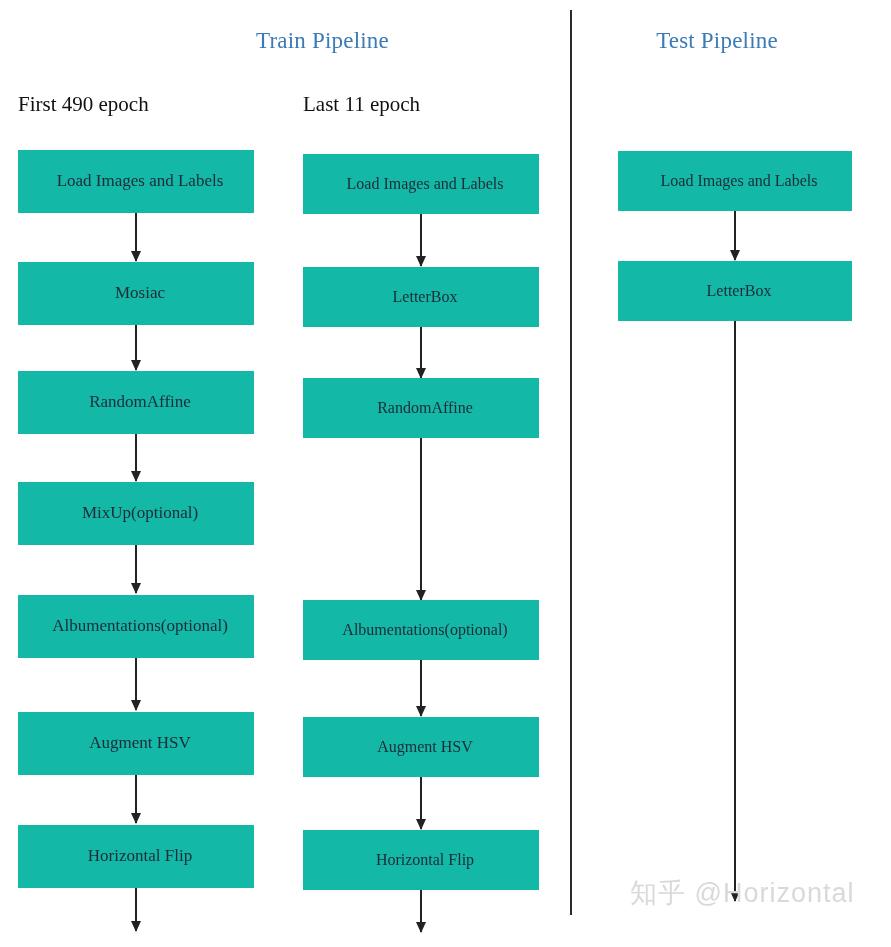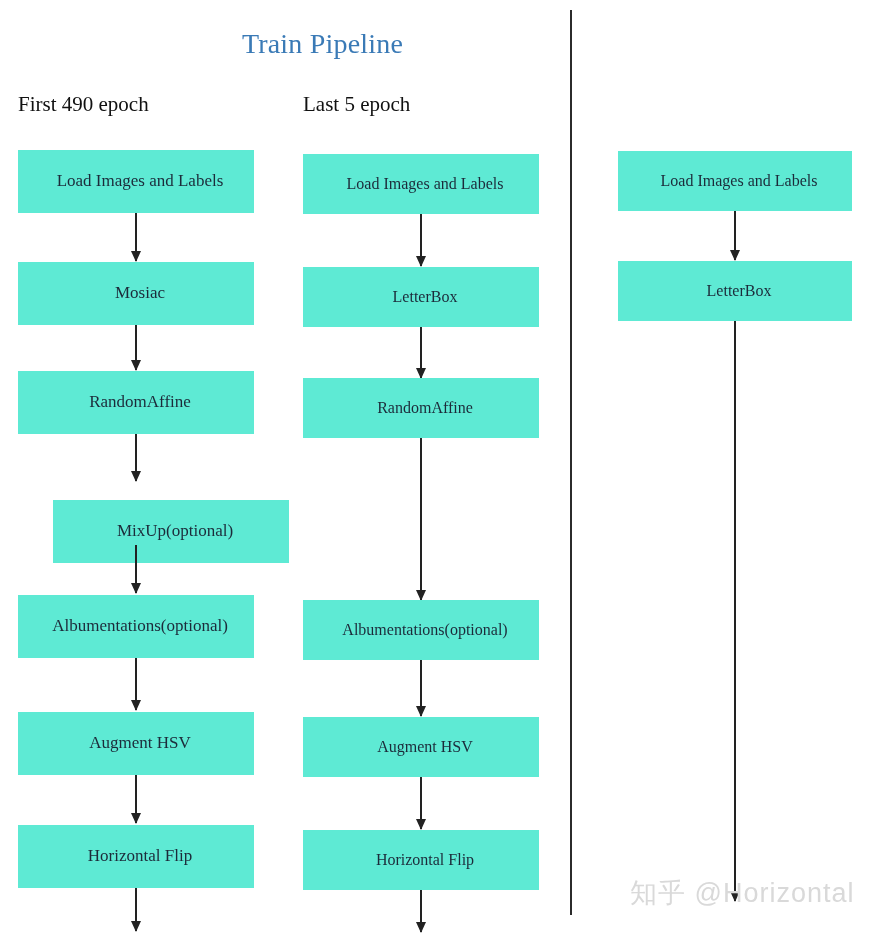--- a/index.html
+++ b/index.html
@@ -19,21 +19,21 @@
     position: absolute;
     left: 0; top: 0;
     width: 891px;
     height: 947px;
   }
 
   
   .pipeline-title {
     position: absolute;
     font-family: "Liberation Serif", "DejaVu Serif", serif;
-    font-size: 28px;
+    font-size: 23px;
     color: #3a7ab6;
     white-space: nowrap;
     text-align: center;
     letter-spacing: 0.2px;
   }
   #train-title { left: 175px; top: 28px; width: 295px; }
   #test-title  { left: 592px; top: 28px; width: 250px; }
 
   .epoch-label {
     position: absolute;
@@ -52,21 +52,21 @@
     left: 570px;
     top: 10px;
     width: 2px;
     height: 905px;
     background: #2b2b2b;
   }
 
   
   .node {
     position: absolute;
-    background: #5eead4;
+    background: #14b8a6;
     color: #1c2b3a;
     display: flex;
     align-items: center;
     justify-content: center;
     font-family: "Liberation Serif", "DejaVu Serif", serif;
     text-align: center;
     line-height: 1.1;
     box-sizing: border-box;
     padding-left: 8px;
   }
@@ -104,38 +104,39 @@
     letter-spacing: 1px;
     user-select: none;
   }
 </style>
 </head>
 <body>
 
 <div id="canvas">
 
   <div class="pipeline-title" id="train-title">Train Pipeline</div>
+  <div class="pipeline-title" id="test-title">Test Pipeline</div>
 
   <div class="epoch-label" id="epoch-first">First 490 epoch</div>
-  <div class="epoch-label" id="epoch-last">Last 5 epoch</div>
+  <div class="epoch-label" id="epoch-last">Last 11 epoch</div>
 
   <div id="divider"></div>
 
   <div class="col1">
 
     <div class="node" style="top:150px;">Load Images and Labels</div>
     <div class="arrow" style="left:135px; top:213px; height:48px;"></div>
 
     <div class="node" style="top:262px;text-align:center;">Mosiac</div>
     <div class="arrow" style="left:135px; top:325px; height:45px;"></div>
 
     <div class="node" style="top:371px;">RandomAffine</div>
     <div class="arrow" style="left:135px; top:434px; height:47px;"></div>
 
-    <div class="node" style="top:500px;margin-left:35px;">MixUp(optional)</div>
+    <div class="node" style="top:482px;">MixUp(optional)</div>
     <div class="arrow" style="left:135px; top:545px; height:48px;"></div>
 
     <div class="node" style="top:595px;">Albumentations(optional)</div>
     <div class="arrow" style="left:135px; top:658px; height:52px;"></div>
 
     <div class="node" style="top:712px;">Augment HSV</div>
     <div class="arrow" style="left:135px; top:775px; height:48px;"></div>
 
     <div class="node" style="top:825px;">Horizontal Flip</div>
     <div class="arrow" style="left:135px; top:888px; height:43px;"></div>

